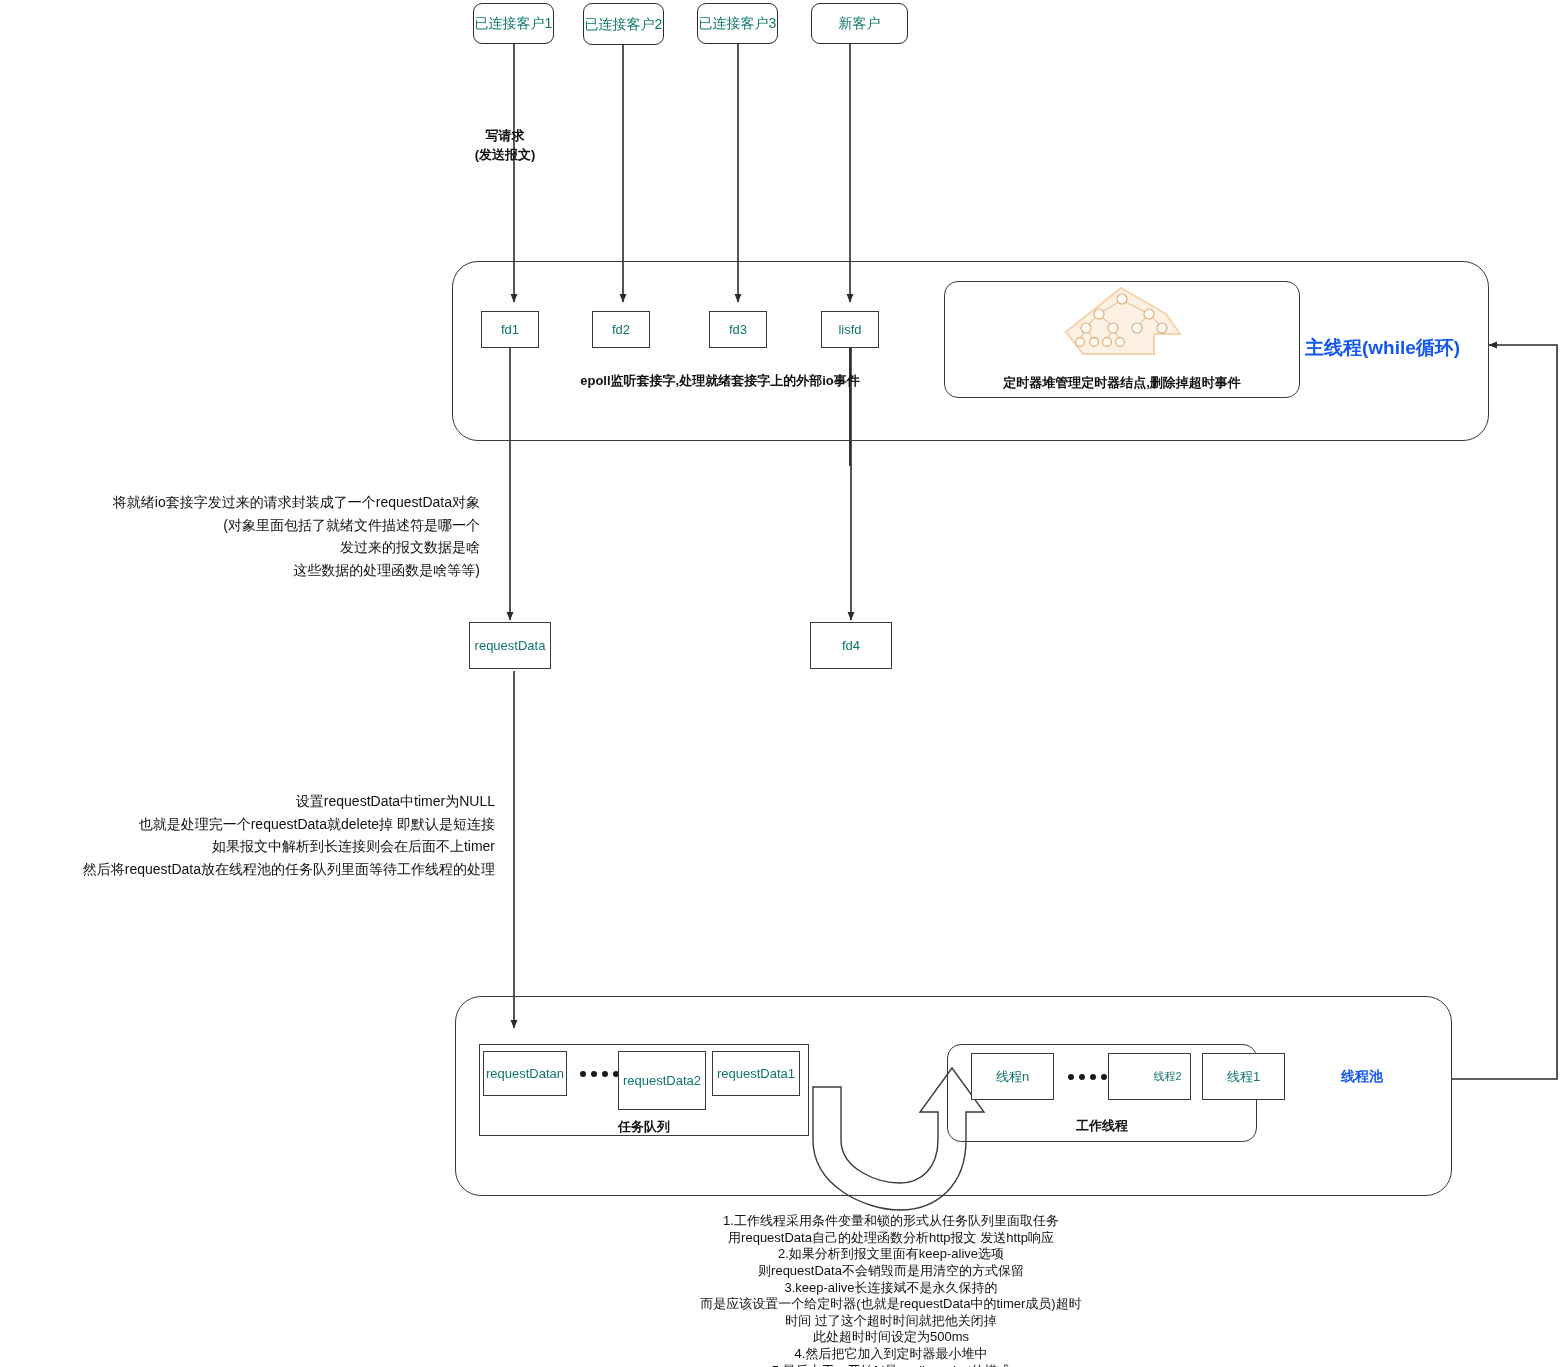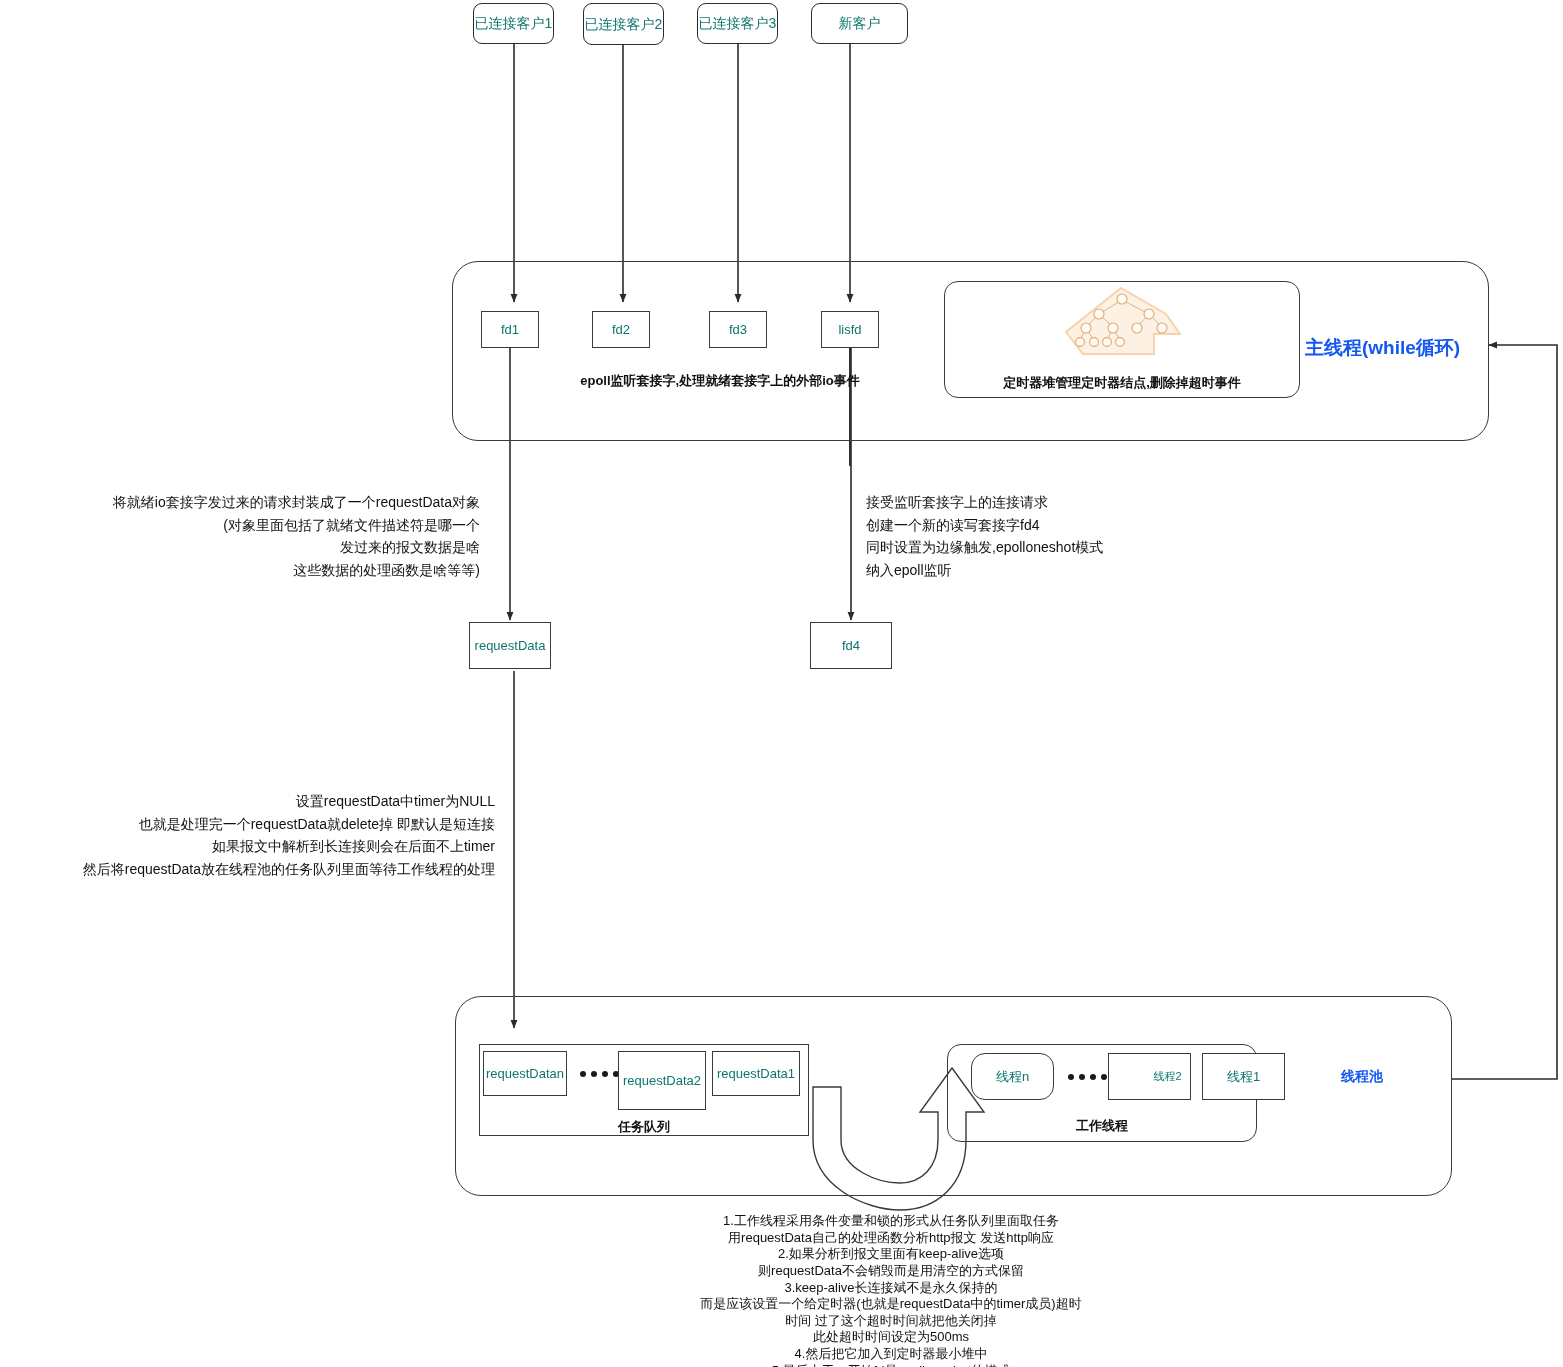--- a/index.html
+++ b/index.html
@@ -139,20 +139,22 @@
   <div class="node rounded" style="left:583px;top:3px;width:81px;height:42px;">
     <span>已连接客户2</span>
   </div>
   <div class="node rounded" style="left:697px;top:3px;width:81px;height:41px;">
     <span>已连接客户3</span>
   </div>
   <div class="node rounded" style="left:811px;top:3px;width:97px;height:41px;">
     <span>新客户</span>
   </div>
 
+  <div class="lbl bold center" style="left: 380px; top: 127px; width: 250px; white-space: pre-line;">写请求
+(发送报文)</div>
 
   <div class="node biground" style="left:452px;top:261px;width:1037px;height:180px;background:transparent;"></div>
 
   <div class="node plain" style="left:481px;top:311px;width:58px;height:37px;font-size:13px;">
     <span>fd1</span>
   </div>
   <div class="node plain" style="left:592px;top:311px;width:58px;height:37px;font-size:13px;">
     <span>fd2</span>
   </div>
   <div class="node plain" style="left:709px;top:311px;width:58px;height:37px;font-size:13px;">
@@ -199,24 +201,20 @@
 
   <div class="sectlabel" style="left:954px;top:374px;width:336px;">定时器堆管理定时器结点,删除掉超时事件</div>
 
   <div class="accent" style="left:1305px;top:335px;">主线程(while循环)</div>
 
   <div class="lbl right" style="left: 60px; top: 491px; width: 420px; font-size: 14px; line-height: 1.62; white-space: pre-line;">将就绪io套接字发过来的请求封装成了一个requestData对象
 (对象里面包括了就绪文件描述符是哪一个
 发过来的报文数据是啥
 这些数据的处理函数是啥等等)</div>
 
-  <div class="lbl left" style="left: 866px; top: 491px; width: 430px; font-size: 14px; line-height: 1.62; white-space: pre-line;">接受监听套接字上的连接请求
-创建一个新的读写套接字fd4
-同时设置为边缘触发,epolloneshot模式
-纳入epoll监听</div>
 
   <div class="node plain" style="left:469px;top:622px;width:82px;height:47px;font-size:13px;">
     <span>requestData</span>
   </div>
   <div class="node plain" style="left:810px;top:622px;width:82px;height:47px;font-size:13px;">
     <span>fd4</span>
   </div>
 
   <div class="lbl right" style="left: 40px; top: 790px; width: 455px; font-size: 14px; line-height: 1.62; white-space: pre-line;">设置requestData中timer为NULL
 也就是处理完一个requestData就delete掉 即默认是短连接
@@ -240,21 +238,21 @@
   <div class="node plain" style="left:618px;top:1051px;width:88px;height:59px;font-size:13px;">
     <span>requestData2</span>
   </div>
   <div class="node plain" style="left:712px;top:1051px;width:88px;height:45px;font-size:13px;">
     <span>requestData1</span>
   </div>
   <div class="sectlabel" style="left:479px;top:1118px;width:330px;">任务队列</div>
 
   <div class="node midround" style="left:947px;top:1044px;width:310px;height:98px;background:transparent;"></div>
 
-  <div class="node plain" style="left:971px;top:1053px;width:83px;height:47px;font-size:13px;border-radius:14px;">
+  <div class="node plain" style="left:971px;top:1053px;width:83px;height:47px;font-size:13px;">
     <span>线程n</span>
   </div>
   <div class="dots" style="left:1068px;top:1074px;">
     <i></i>
       <i></i>
       <i></i>
       <i></i>
       <i></i>
   </div>
   <div class="node plain" style="left:1108px;top:1053px;width:83px;height:47px;font-size:11px;padding-left:36px;">

